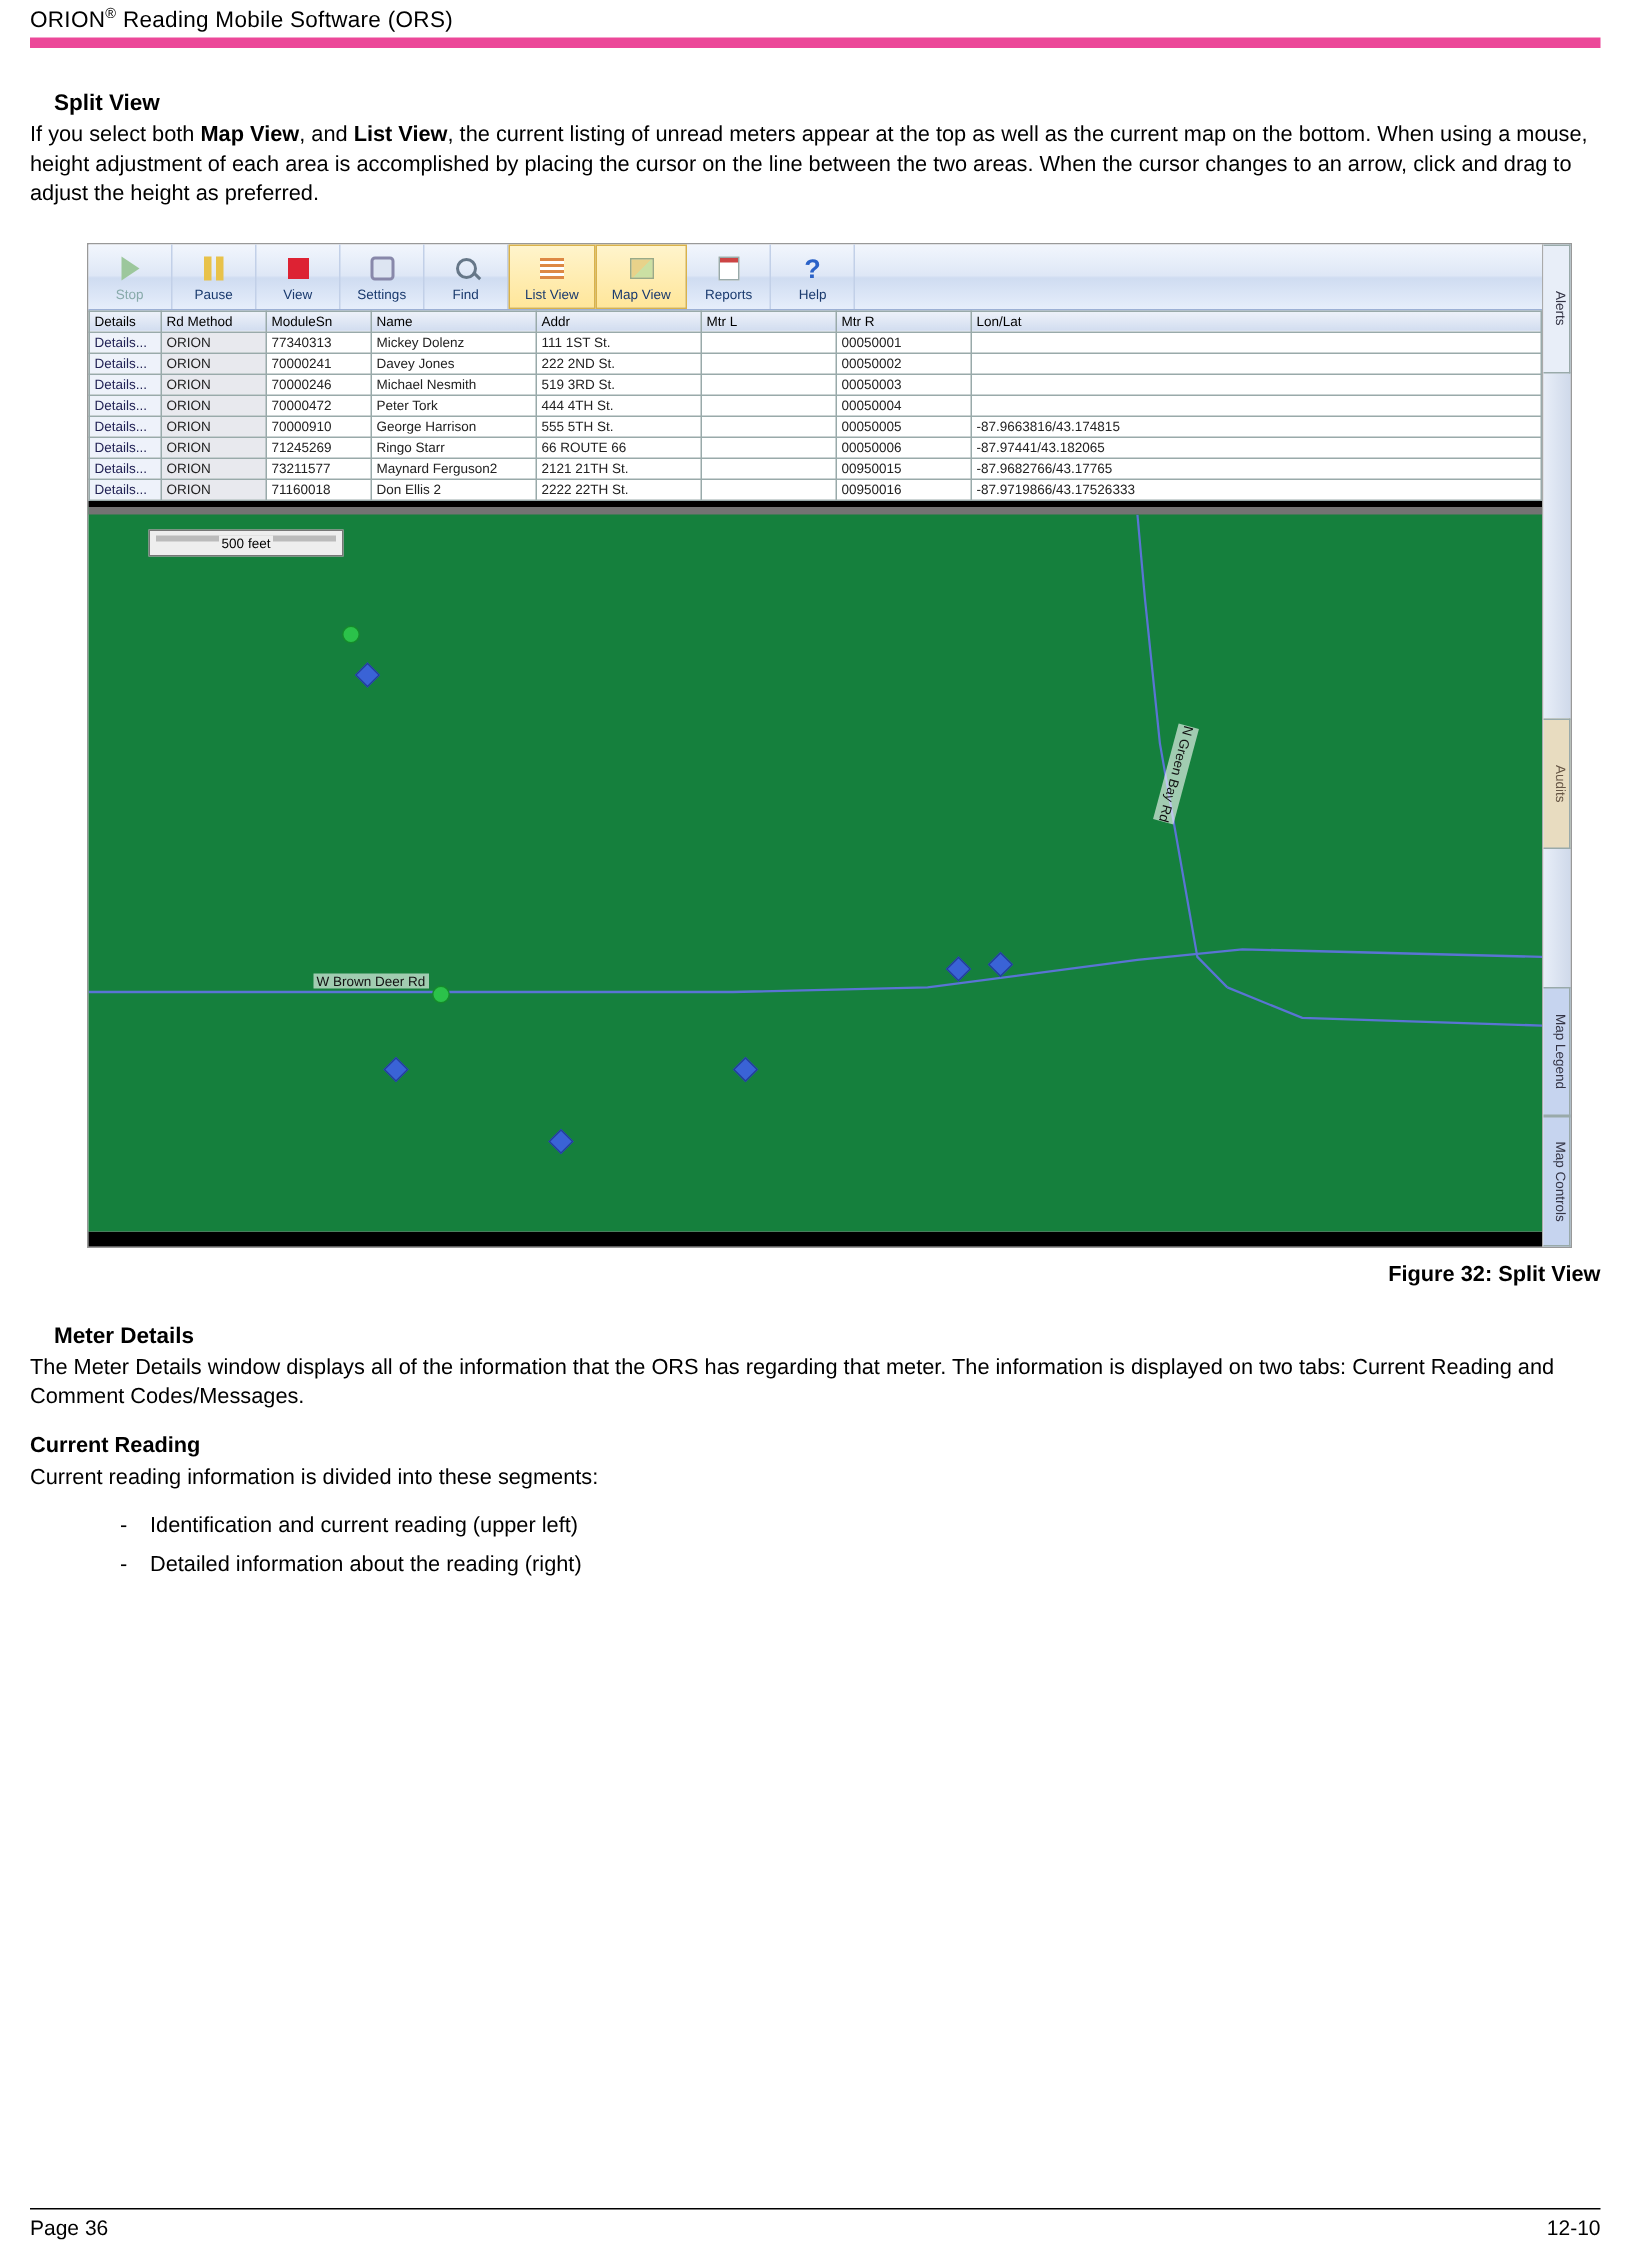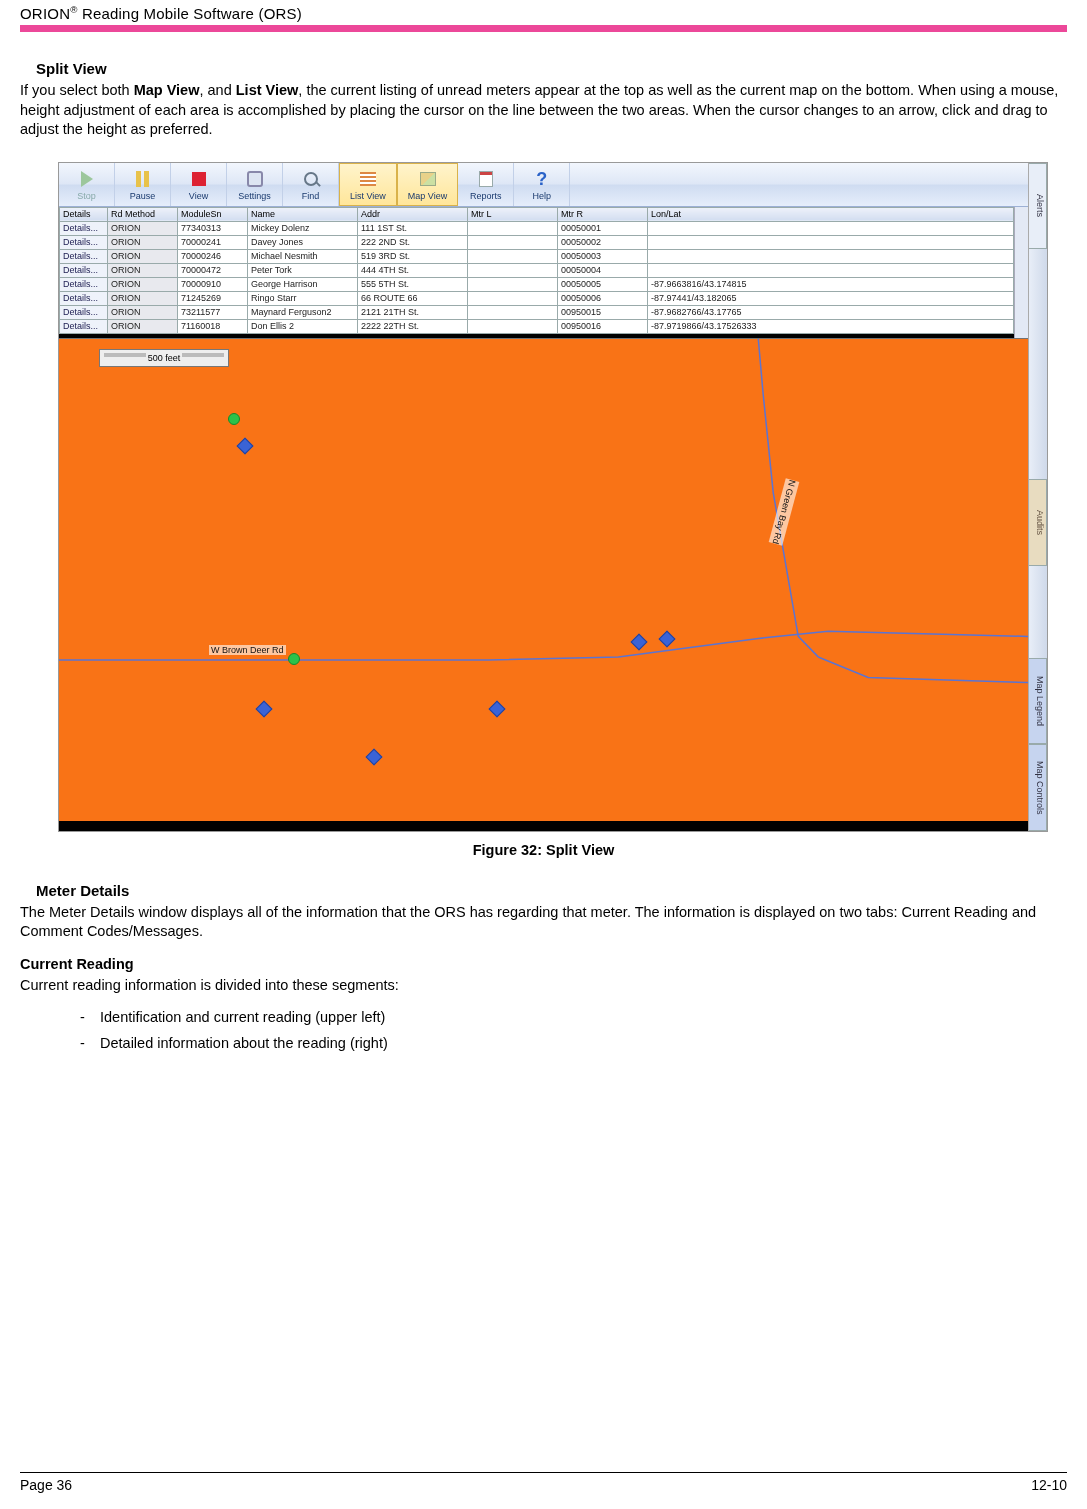--- a/index.html
+++ b/index.html
@@ -25,21 +25,21 @@
   }
   .doc-header sup { font-size: 0.65em; vertical-align: super; }
   h3.section { font-size: 15px; font-weight: 700; margin: 6px 0 4px 16px; }
   p.body { font-size: 14.5px; line-height: 1.35; margin-bottom: 10px; }
   b { font-weight: 700; }
   h4.sub { font-size: 14.5px; font-weight: 700; margin: 14px 0 4px 0; }
   ul.dash { list-style: none; padding-left: 60px; margin: 6px 0; }
   ul.dash li { position: relative; padding: 2px 0 2px 20px; font-size: 14.5px; line-height:1.5; }
   ul.dash li::before { content: "-"; position: absolute; left: 0; }
   .figure-wrap { margin: 22px 0 8px 38px; }
-  .caption { text-align: center; font-weight: 700; font-size: 14.5px; margin: 10px 0 24px 0; }
+  .caption { text-align: right; font-weight: 700; font-size: 14.5px; margin: 10px 0 24px 0; }
 
   
   .app-window {
     width: 990px; height: 670px;
     border: 1px solid #999; background: #fff;
     display: flex;
     box-shadow: 0 0 0 1px #ccc inset;
     font-family: Tahoma, Arial, sans-serif;
     font-size: 10px;
   }
@@ -60,32 +60,32 @@
   .tbtn .ico { width:20px;height:20px; display:flex;align-items:center;justify-content:center;}
   .tbtn.active { background: linear-gradient(#fff4cc,#ffe69a); border:1px solid #d9b24a;}
   .tbtn.disabled { color:#8aa; }
   .grid { border-bottom:4px solid #000; }
   .grid table { border-collapse: collapse; width:100%; table-layout:fixed; font-size:9px; color:#222;}
   .grid th, .grid td { border:1px solid #9aa; padding:1px 3px; height:14px; overflow:hidden; white-space:nowrap; text-overflow:clip; }
   .grid th { background: linear-gradient(#eef2fa,#d2ddf0); font-weight:400; text-align:left; color:#000;}
   .grid td { background:#fff; }
   .grid td.btncell { background:#eef2fa; color:#225; }
   .grid td.grey { background:#e8e9ee; }
-  .map-area { flex:1; background:#f97316; position:relative; overflow:hidden; border-top:1px solid #737373;}
+  .map-area { flex:1; background:#15803d; position:relative; overflow:hidden; border-top:5px solid #737373;}
   .scalebar { position:absolute; top:10px; left:40px; width:130px; height:18px; border:1px solid #777; background:#eee; display:flex; align-items:center; justify-content:center; font-size:9px;}
   .scalebar .inner { position:absolute; left:4px; right:4px; top:3px; height:4px; background:#bbb;}
   .scalebar span{ position:relative; background:#eee; padding:0 2px;}
   .road-label { position:absolute; font-size:9px; color:#111; background:rgba(255,255,255,0.6); padding:0 2px;}
   svg.roads { position:absolute; inset:0; width:100%; height:100%; }
   .marker { position:absolute; width:12px; height:12px; transform:translate(-50%,-50%);}
   .marker.diamond { background:#3a63d6; transform:translate(-50%,-50%) rotate(45deg); border:1px solid #23409a;}
   .marker.circle { background:#2bc24a; border-radius:50%; border:1px solid #158a2c;}
   .bottombar{ height:10px; background:#000;}
   .vscroll { width:14px; background:#e3e9f5; border-left:1px solid #aab;}
-  .grid-wrap{display:flex;}
+  .grid-wrap{display:flex;flex-direction:column;}
   .grid-wrap .grid{flex:1;}
 
   .footer {
     position: absolute; bottom: 16px; left:20px; right:20px;
     border-top:1px solid #000; padding-top:4px;
     display:flex; justify-content:space-between; font-size:14px;
   }
 
   
   .ico-play{width:0;height:0;border-left:12px solid #9cc79c;border-top:8px solid transparent;border-bottom:8px solid transparent;}

